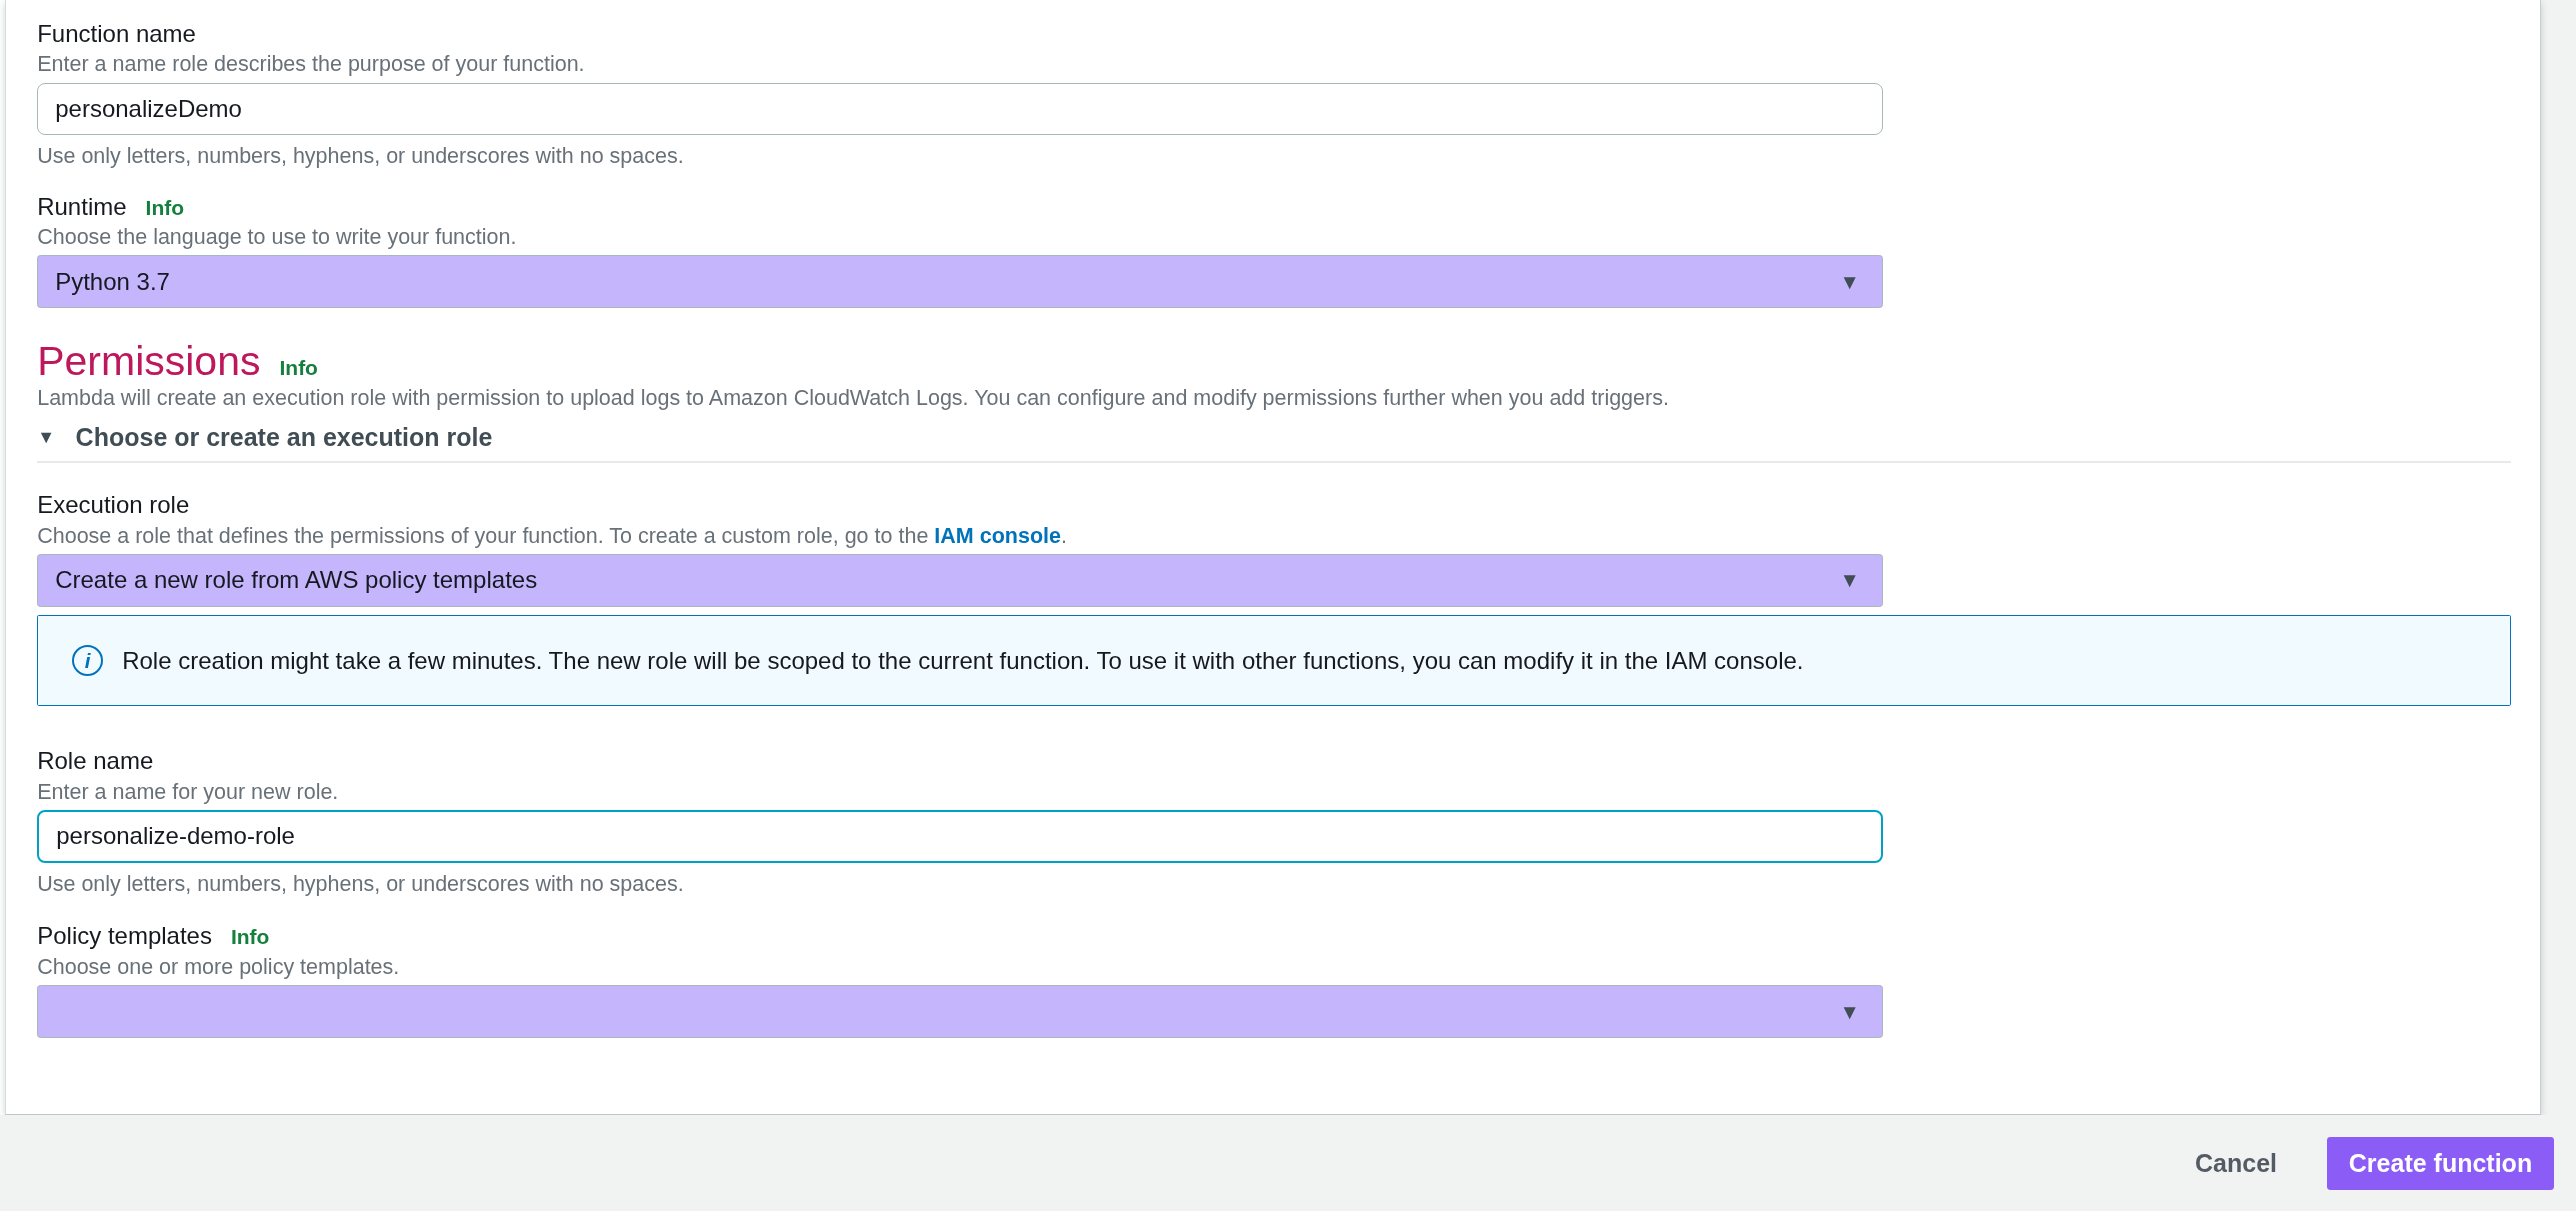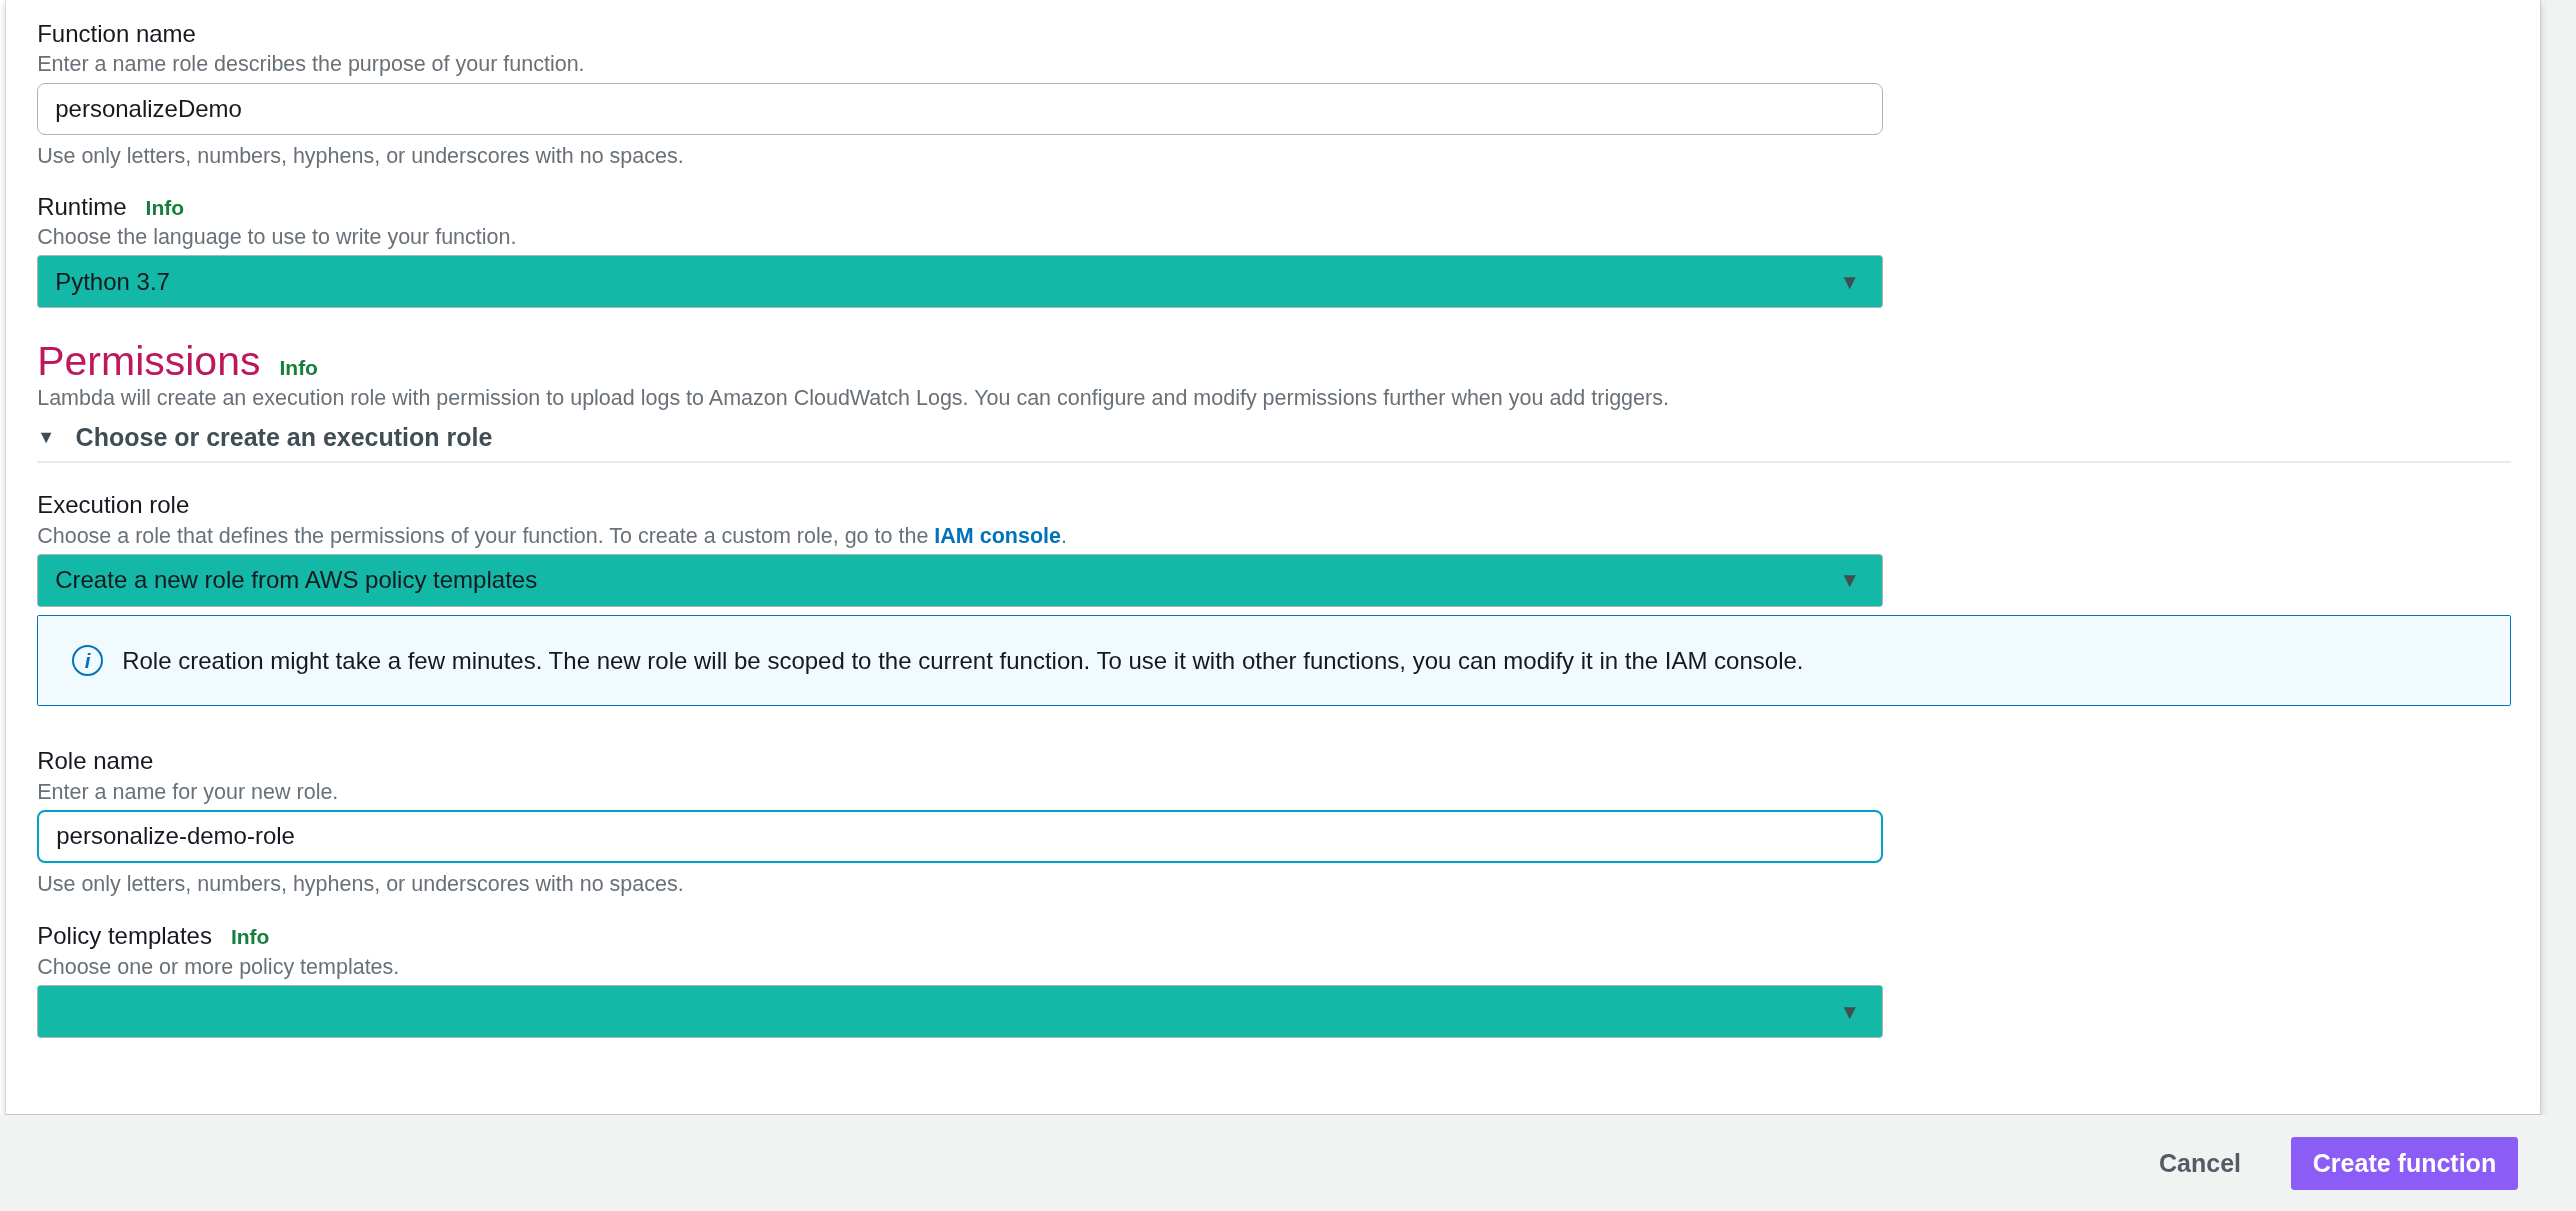--- a/index.html
+++ b/index.html
@@ -53,21 +53,21 @@
     outline: none;
   }
   .text-input.focused {
     border: 2.6px solid #00a1c9; height: 53px;
   }
   .select {
     position: relative;
     margin-top: 5.2px;
     width: 1846px; height: 53px;
     border: 1.7px solid #aab7b8; border-radius: 3.4px;
-    background: #14b8a6;
+    background: #c4b5fd;
     display: flex; align-items: center;
     padding: 0 60px 0 17px;
     font-size: 24px; color: #16191f;
     cursor: pointer;
   }
   .select .caret {
     position: absolute; right: 22.4px; top: 50%;
     transform: translateY(-50%);
     font-size: 20.6px; color: #414d54;
   }
@@ -115,21 +115,21 @@
   .mt-perm { margin-top: 34px; }
   .mt-exec { margin-top: 27.5px; }
   .mt-role { margin-top: 40px; }
   .mt-pol  { margin-top: 24px; }
   .perm-desc { margin-top: 5.2px; }
   .footer {
     position: absolute;
     left: 0; top: 1115px;
     width: 2576px; height: 96px;
     display: flex; align-items: center; justify-content: flex-end;
-    padding-right: 58px;
+    padding-right: 22px;
     background: #f1f2f2;
   }
   .cancel-btn {
     background: none; border: none;
     font-family: "Liberation Sans", sans-serif;
     font-size: 25px; font-weight: bold; color: #545b64;
     margin-right: 50px; cursor: pointer;
   }
   .primary-btn {
     width: 227px; height: 53px;

